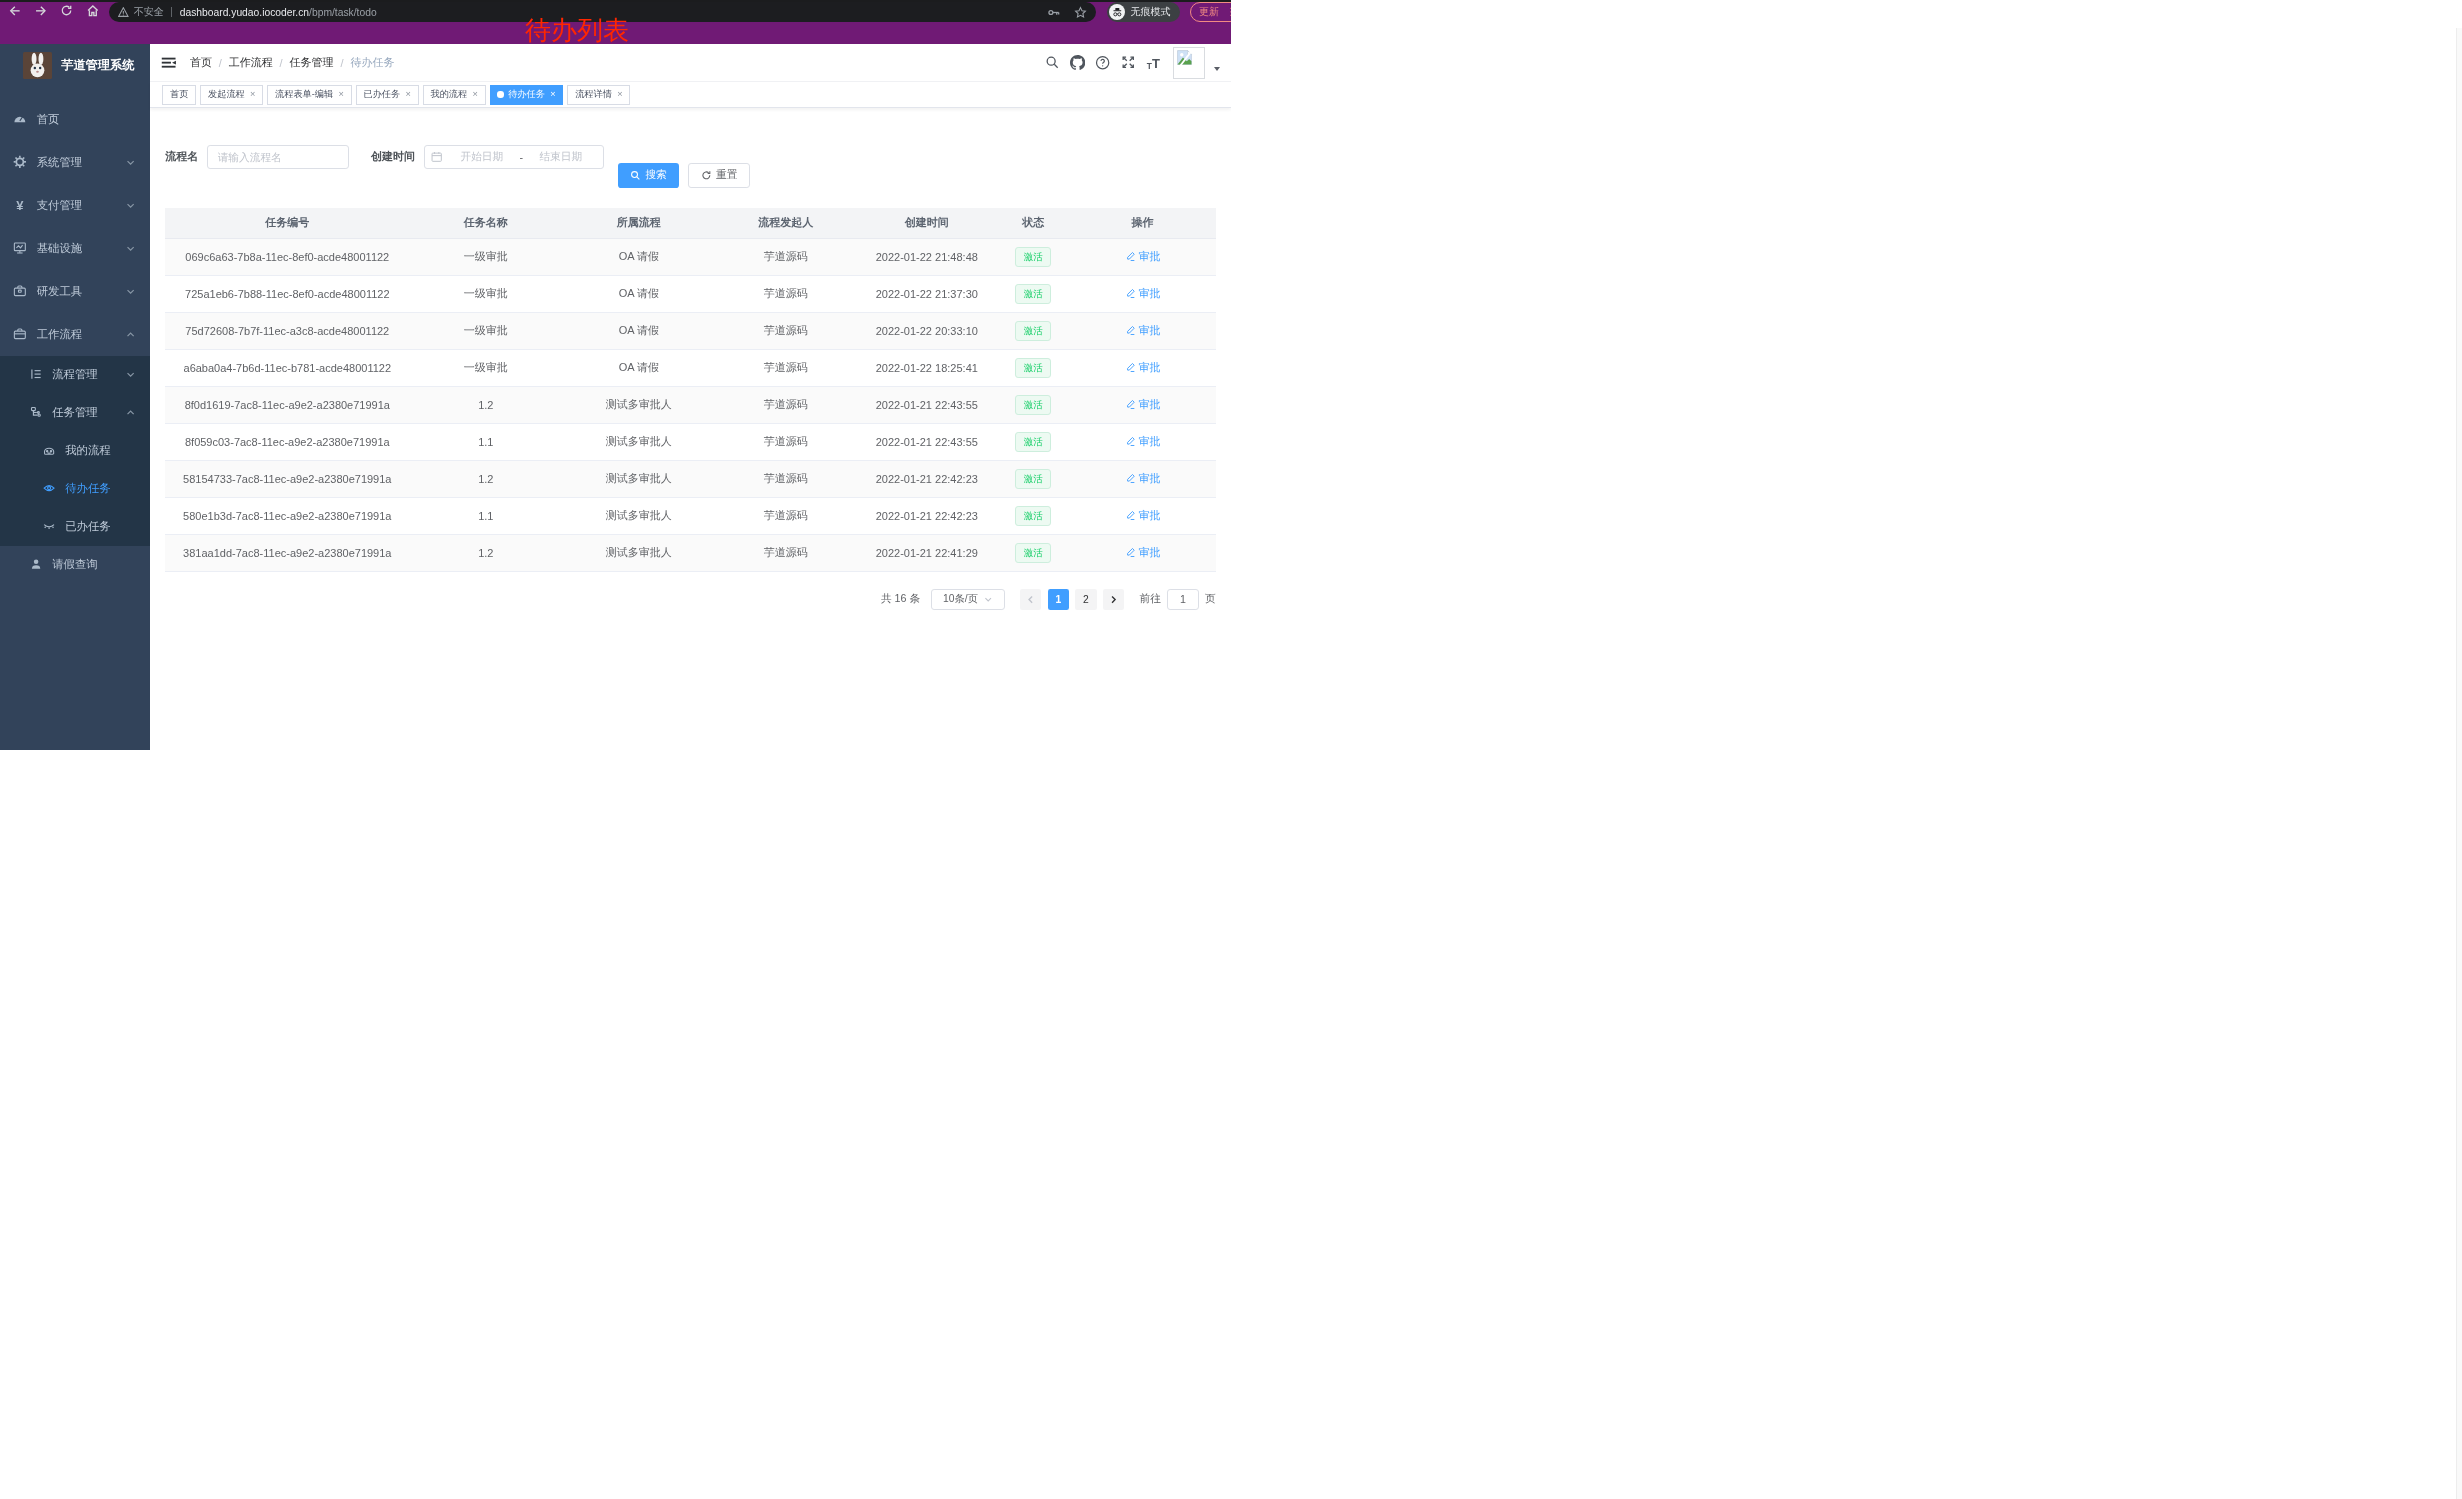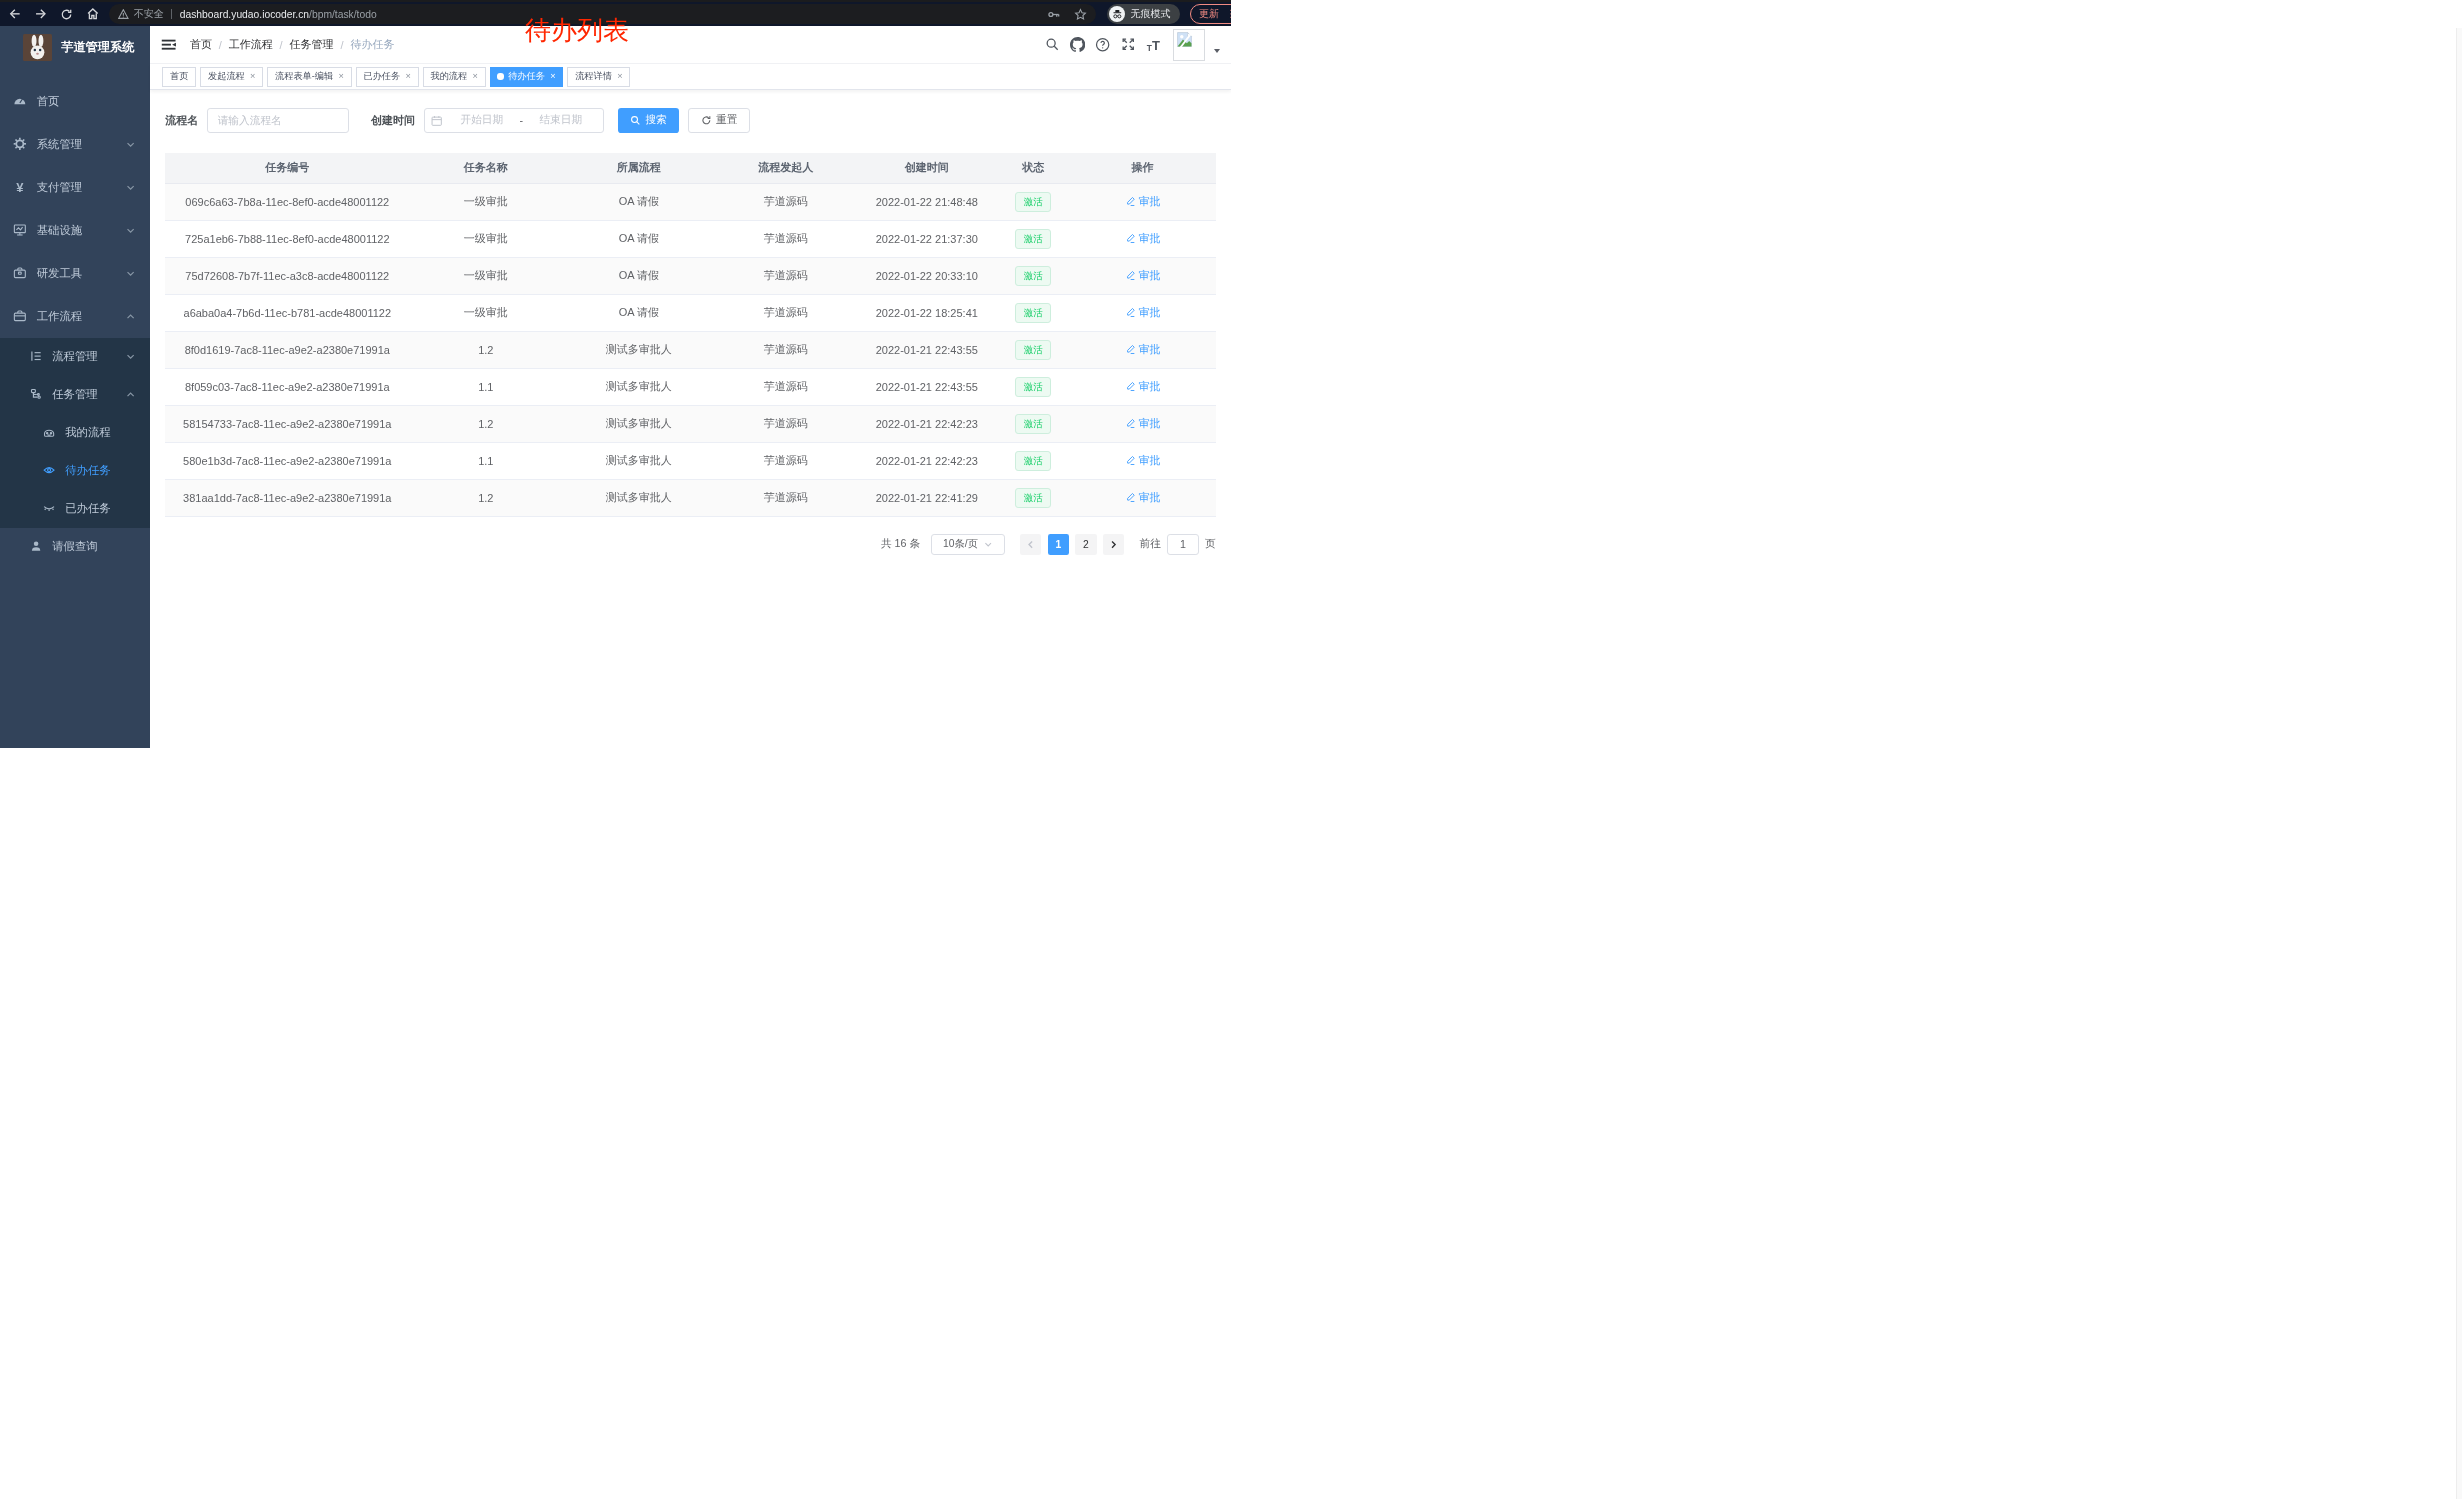--- a/index.html
+++ b/index.html
@@ -1,22 +1,22 @@
 <!DOCTYPE html>
 <html style="font-size:12.2px"><head>
 <meta charset="utf-8">
 <style>
   * { margin:0; padding:0; box-sizing:border-box; }
   html,body { width:1231px; height:750px; overflow:hidden; background:#fff;
               font-family:"Liberation Sans", sans-serif; }
   svg { display:block; }
 
   
-  .chrome { position:relative; height:26px; background:#0f172a; border-top:2.3px solid #1b1c1e;
-            display:flex; align-items:center; }
+  .chrome { position:relative; height:44px; background:#701a75; border-top:2.3px solid #1b1c1e;
+            display:flex; align-items:flex-start; }
   .chrome .navbtns { display:flex; align-items:center; gap:9.2px; padding:0 7.6px 0 6.1px; color:#d4d6d9; }
   .chrome .navbtns .cbtn { width:17px; height:17px; display:flex; align-items:center; justify-content:center; }
   .urlpill { height:20px; flex:0 0 987px; background:#1c1d20; border-radius:10px; display:flex;
              align-items:center; padding:0 9.2px; color:#9aa0a6; }
   .urlpill .sec { display:flex; align-items:center; gap:4.6px; font-size:10px; color:#9aa0a6; }
   .urlpill .div { width:0.8px; height:10.7px; background:#5f6368; margin:0 7.6px; }
   .urlpill .url { font-size:10.3px; color:#e8eaed; white-space:nowrap; }
   .urlpill .url .path { color:#9aa0a6; }
   .urlpill .sp { flex:1; }
   .chip { height:20px; margin-left:10.7px; background:#3c4043; border-radius:10px; display:flex;
@@ -86,21 +86,21 @@
   .f-label { font-size:11px; font-weight:bold; color:#4e5358; margin-right:9.2px; white-space:nowrap; }
   .f-input { width:142px; height:24.4px; border:0.8px solid #dcdfe6; border-radius:3.1px; padding:0 9.2px;
              font-size:10.7px; color:#606266; outline:none; font-family:inherit; }
   .f-input::placeholder { color:#c0c4cc; }
   .daterange { width:180px; height:24.4px; border:0.8px solid #dcdfe6; border-radius:3.1px; display:flex;
                align-items:center; padding:0 6.1px; color:#c0c4cc; font-size:10.7px; margin-right:13.7px; }
   .daterange .ph { flex:1; text-align:center; }
   .daterange .rsep { color:#606266; padding:0 1.5px; }
   .ml28 { margin-left:21.4px; }
   .btn { height:24.4px; border-radius:3.1px; display:inline-flex; align-items:center; gap:4.6px; padding:0 11.4px;
-         font-size:10.7px; cursor:pointer; border:0.8px solid transparent; white-space:nowrap; }
+         font-size:10.7px; cursor:pointer; border:0.8px solid transparent; white-space:nowrap;margin-top:37px; }
   .btn-primary { background:#409eff; color:#fff; }
   .btn-plain { background:#fff; color:#606266; border-color:#dcdfe6; margin-left:9.2px; }
 
   
   table.grid { width:100%; margin-top:20px; border-collapse:collapse; table-layout:fixed; }
   .grid th { height:30.5px; background:#f3f4f6; color:#5c6470; font-size:11px; font-weight:bold;
              border-bottom:0.8px solid #e8eaf0; }
   .grid td { height:37px; text-align:center; font-size:11px; color:#606266;
              border-bottom:0.8px solid #ebeef5; white-space:nowrap; overflow:hidden; }
   .grid tr.striped td { background:#fafafa; }

